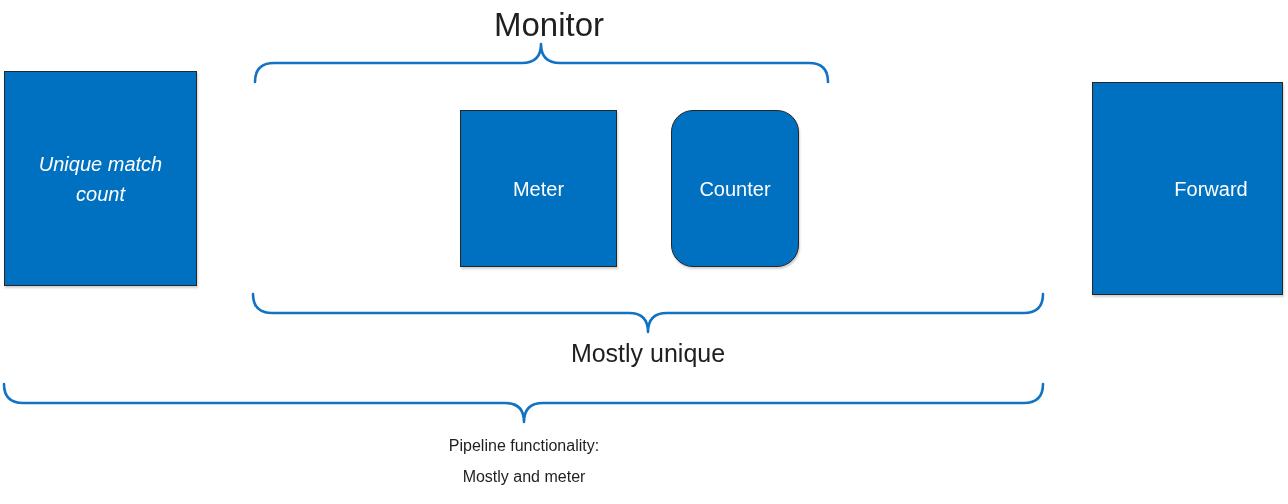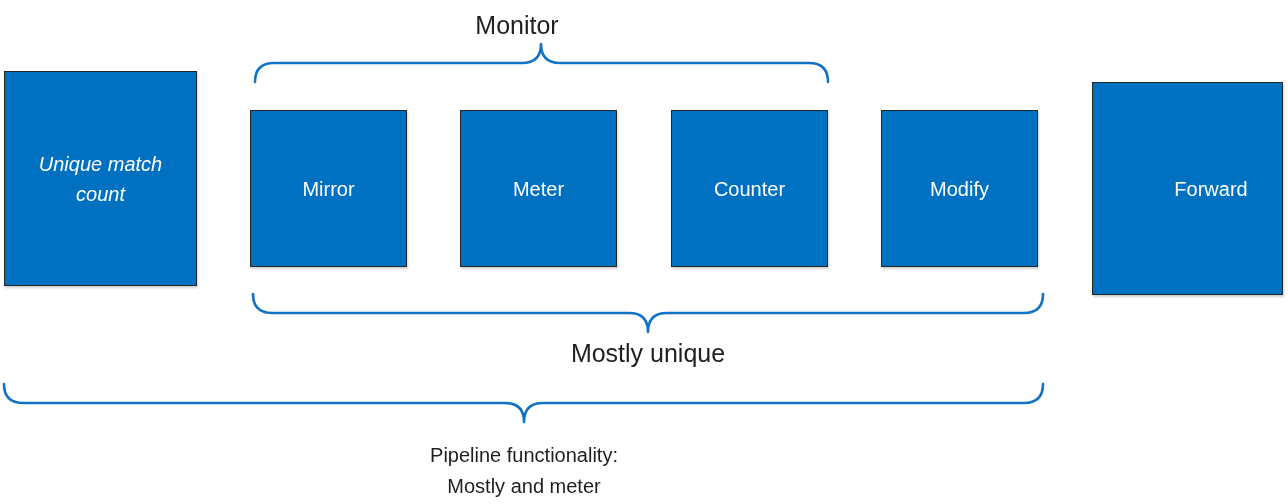--- a/index.html
+++ b/index.html
@@ -29,21 +29,21 @@
     line-height: 30px;
     box-shadow: 1px 2px 2px rgba(120,120,120,0.35);
   }
   .box .box-label {
     display: inline-block;
     max-width: 165px;
   }
   #box-unique-match-count { left: 4px;    top: 71px;  width: 193px; height: 215px; font-style: italic; }
   #box-mirror             { left: 250px;  top: 110px; width: 157px; height: 157px; }
   #box-meter              { left: 460px;  top: 110px; width: 157px; height: 157px; }
-  #box-counter            { left: 671px;  top: 110px; width: 157px; height: 157px; }
+  #box-counter            { left: 671px;  top: 110px; width: 128px; height: 157px; border-radius: 22px; }
   #box-modify             { left: 881px;  top: 110px; width: 157px; height: 157px; }
   #box-forward            { left: 1092px; top: 82px;  width: 191px; height: 213px; padding-left: 47px; }
 
   #brace-layer {
     position: absolute;
     left: 0; top: 0;
     width: 1288px;
     height: 504px;
     pointer-events: none;
   }
@@ -54,30 +54,30 @@
     stroke-linecap: round;
     stroke-linejoin: round;
   }
   .annotation {
     position: absolute;
     color: #1f1f1f;
     text-align: center;
     white-space: nowrap;
   }
   #label-monitor {
-    left: 387px; top: 11px; width: 260px;
-    font-size: 25px; line-height: 28px;
+    left: 419px; top: 11px; width: 260px;
+    font-size: 33px; line-height: 28px;
   }
   #label-mostly-unique {
     left: 518px; top: 339px; width: 260px;
     font-size: 25px; line-height: 28px; text-align: center;
   }
   #label-pipeline {
-    left: 364px; top: 440px; width: 320px;
-    font-size: 20px; line-height: 31px;
+    left: 364px; top: 430px; width: 320px;
+    font-size: 16px; line-height: 31px;
   }
 </style>
 </head>
 <body>
 
 <div id="canvas">
 
   <svg id="brace-layer" viewBox="0 0 1288 504" xmlns="http://www.w3.org/2000/svg">
     <path class="brace-path" d="M 255 82 Q 255 63 274 63 L 522 63 Q 541 63 541 44 Q 541 63 560 63 L 809 63 Q 828 63 828 82"></path>
     <path class="brace-path" d="M 253 294 Q 253 313 272 313 L 629 313 Q 648 313 648 332 Q 648 313 667 313 L 1024 313 Q 1043 313 1043 294"></path>
@@ -90,33 +90,27 @@
 
   <div class="annotation" id="label-pipeline">
     <div>Pipeline functionality:</div>
     <div>Mostly and meter</div>
   </div>
 
   <div class="box" id="box-unique-match-count">
     <span class="box-label">Unique match count</span>
   </div>
 
-  <div class="box" id="box-mirror">
-    <span class="box-label">Mirror</span>
-  </div>
 
   <div class="box" id="box-meter">
     <span class="box-label">Meter</span>
   </div>
 
   <div class="box" id="box-counter">
     <span class="box-label">Counter</span>
   </div>
 
-  <div class="box" id="box-modify">
-    <span class="box-label">Modify</span>
-  </div>
 
   <div class="box" id="box-forward">
     <span class="box-label">Forward</span>
   </div>
 
 </div>
 
 </body></html>

